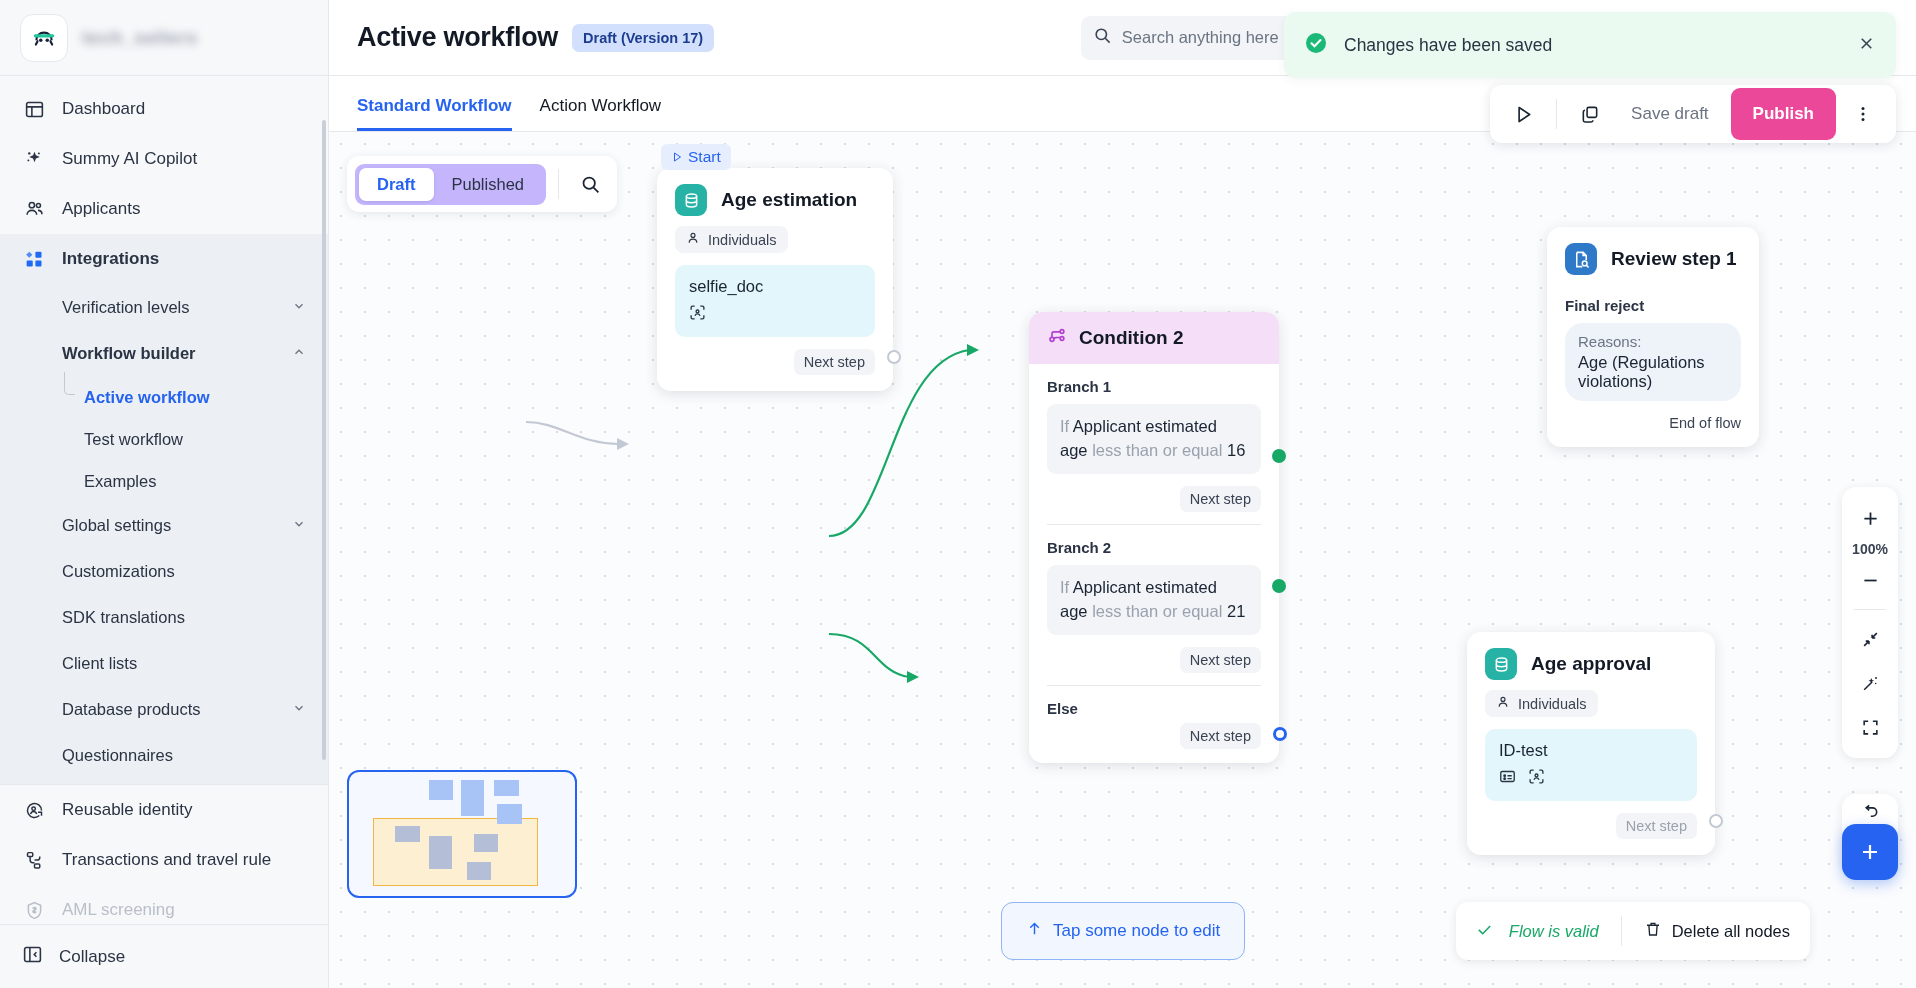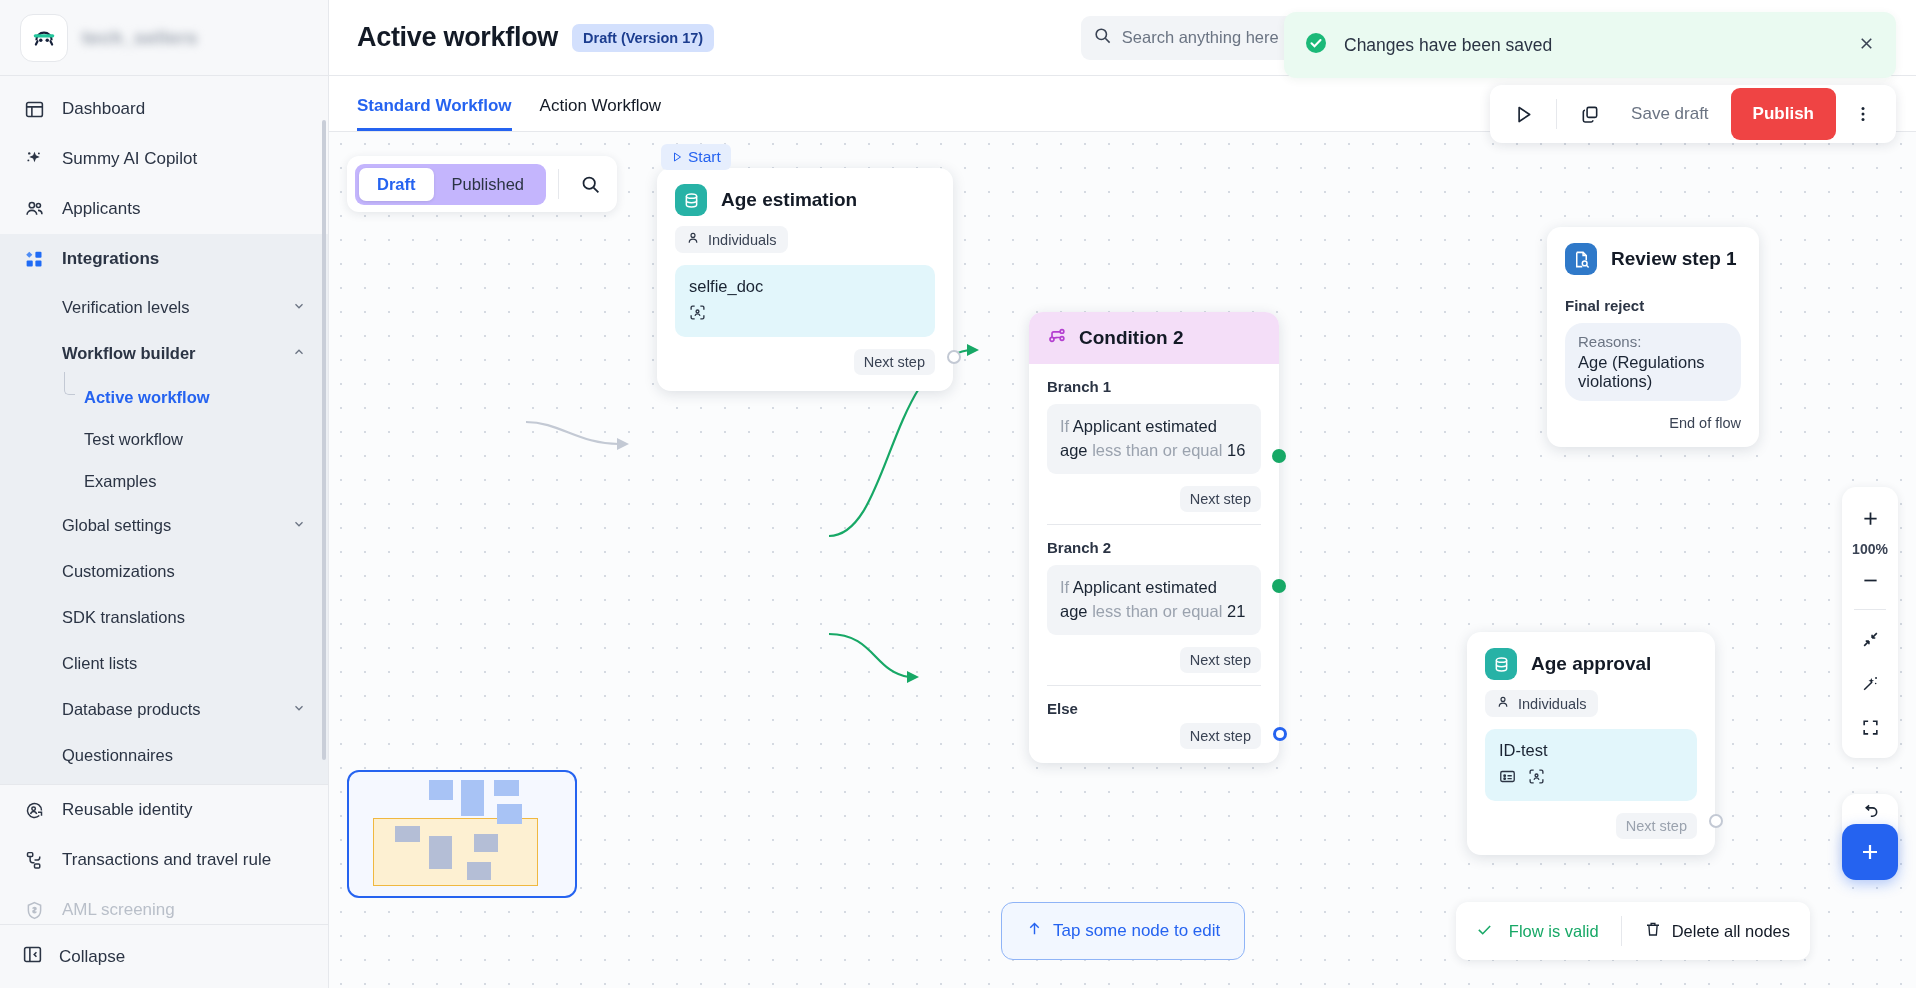--- a/index.html
+++ b/index.html
@@ -150,21 +150,21 @@
   .toast-x { cursor: pointer; color: #3a4354; }
 
   
   .flt-toolbar {
     position: absolute; right: 20px; top: 85px; background: #fff; border-radius: 12px;
     box-shadow: 0 2px 12px rgba(25,35,60,.12); height: 58px; display: flex;
     align-items: center; padding: 0 14px; gap: 8px; z-index: 41;
   }
   .btn-text { font-size: 17px; color: #6b7483; padding: 0 14px; cursor: pointer; }
   .btn-publish {
-    background: #ef4444; color: #fff; font-size: 17px; font-weight: 700;
+    background: #ec4899; color: #fff; font-size: 17px; font-weight: 700;
     border-radius: 9px; padding: 16px 22px; cursor: pointer; border: none;
   }
 
   
   .zoomctl {
     position: absolute; right: 18px; top: 355px; width: 56px; background: #fff;
     border-radius: 14px; box-shadow: 0 2px 10px rgba(25,35,60,.10);
     display: flex; flex-direction: column; align-items: center; padding: 10px 0; gap: 2px;
   }
   .zoomctl .zb { width: 44px; height: 42px; display: flex; align-items: center;
@@ -198,21 +198,21 @@
     position: absolute; left: 672px; bottom: 28px; background: #f2f7ff;
     border: 1px solid #8fb4f7; border-radius: 12px; height: 58px;
     display: flex; align-items: center; gap: 10px; padding: 0 24px;
     font-size: 17px; color: #2563f0; cursor: pointer;
   }
   .statusbar {
     position: absolute; right: 106px; bottom: 28px; background: #fff;
     border-radius: 12px; box-shadow: 0 2px 10px rgba(25,35,60,.10);
     height: 58px; display: flex; align-items: center; padding: 0 20px; gap: 16px;
   }
-  .flow-valid { display: flex; align-items: center; gap: 16px; font-size: 16.5px; color: #17a866; }
+  .flow-valid { display: flex; align-items: center; gap: 16px; font-size: 16.5px; color: #17a866; font-style: italic; }
   .del-nodes { display: flex; align-items: center; gap: 10px; font-size: 16.5px; color: #131a26; cursor: pointer; }
 
   
   .node {
     position: absolute; background: #fff; border-radius: 14px;
     box-shadow: 0 3px 14px rgba(25,35,60,.13); z-index: 10;
   }
   .node-hd { display: flex; align-items: center; gap: 14px; padding: 16px 18px 8px; }
   .node-ic { width: 32px; height: 32px; border-radius: 9px; display: flex;
              align-items: center; justify-content: center; flex: none; }
@@ -531,21 +531,21 @@
         </div>
       </div>
 
       <div class="start-tag" style="left:332px; top:12px;">
         <svg width="12" height="12" viewBox="0 0 24 24" fill="none" stroke="#2563f0" stroke-width="2">
             <polygon points="7,4 19,12 7,20"></polygon>
           </svg>
         <span>Start</span>
       </div>
 
-      <div class="node" style="left:328px; top:36px; width:296px;">
+      <div class="node" style="left:328px; top:36px; width:236px;">
         <div class="node-hd">
           <div class="node-ic teal">
             <svg width="19" height="19" viewBox="0 0 24 24" fill="none" stroke="#fff" stroke-width="1.9">
                 <ellipse cx="12" cy="6.5" rx="6.5" ry="2.8"></ellipse>
                 <path d="M5.5 6.5v11c0 1.6 2.9 2.8 6.5 2.8s6.5-1.2 6.5-2.8v-11"></path>
                 <path d="M5.5 12c0 1.6 2.9 2.8 6.5 2.8s6.5-1.2 6.5-2.8"></path>
               </svg>
           </div>
           <div class="node-title">Age estimation</div>
         </div>

